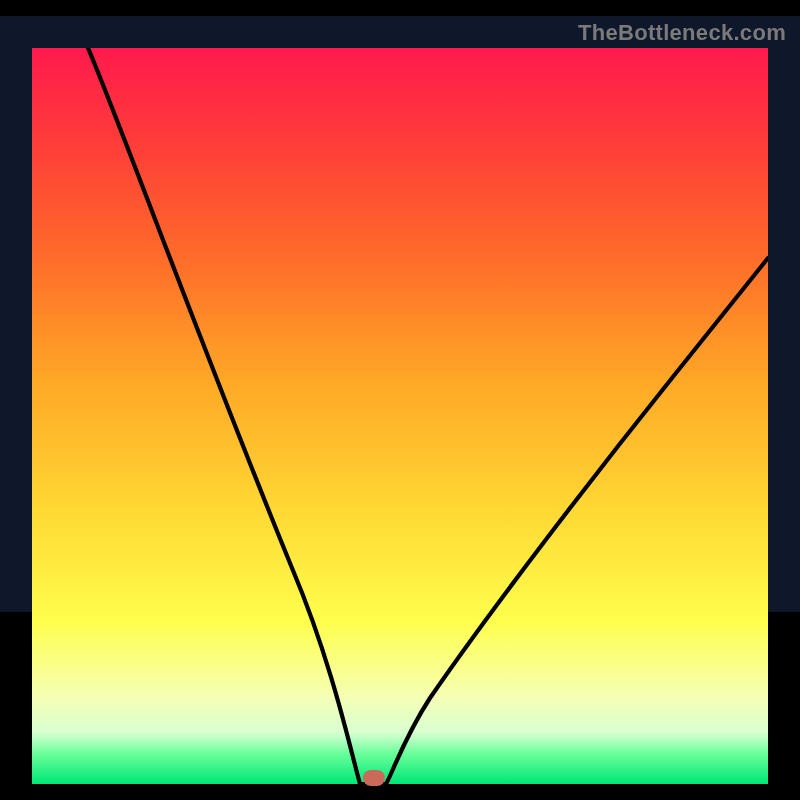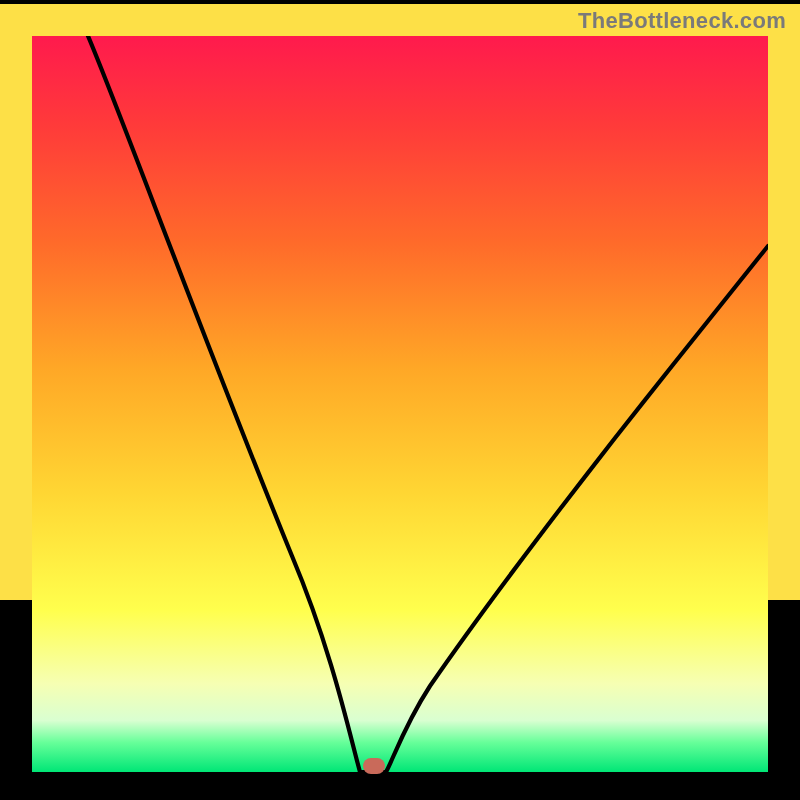--- a/index.html
+++ b/index.html
@@ -6,24 +6,24 @@
     margin: 0;
     padding: 0;
     width: 800px;
     height: 800px;
     background: #000000;
     overflow: hidden;
   }
   .frame {
     position: absolute;
     left: 0;
-    top: 4px;
+    top: 16px;
     width: 800px;
     height: 596px;
-    background: #fde047;
+    background: #0f172a;
   }
   .plot-area {
     position: absolute;
     left: 32px;
     top: 32px;
     width: 736px;
     height: 736px;
     background: linear-gradient(to bottom,
       #ff1a4d 0%,
       #ff3a3a 12%,

